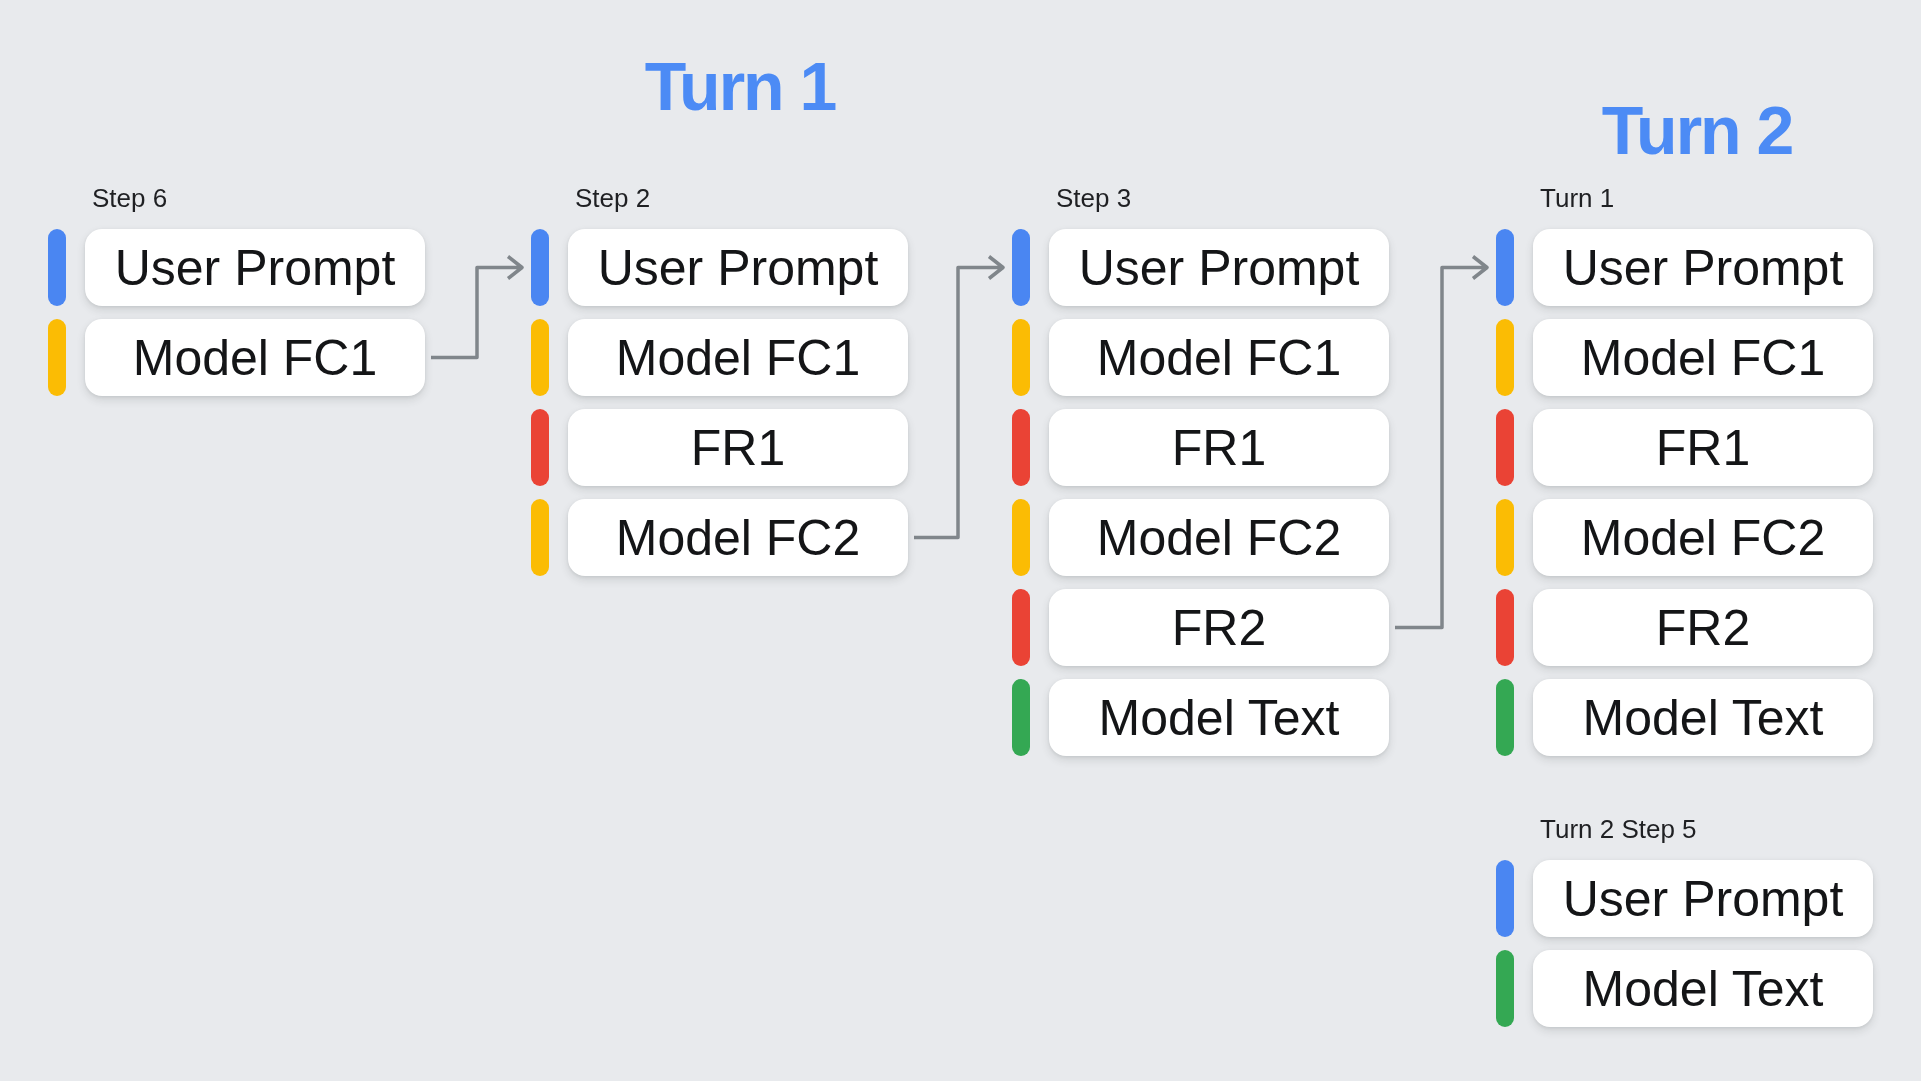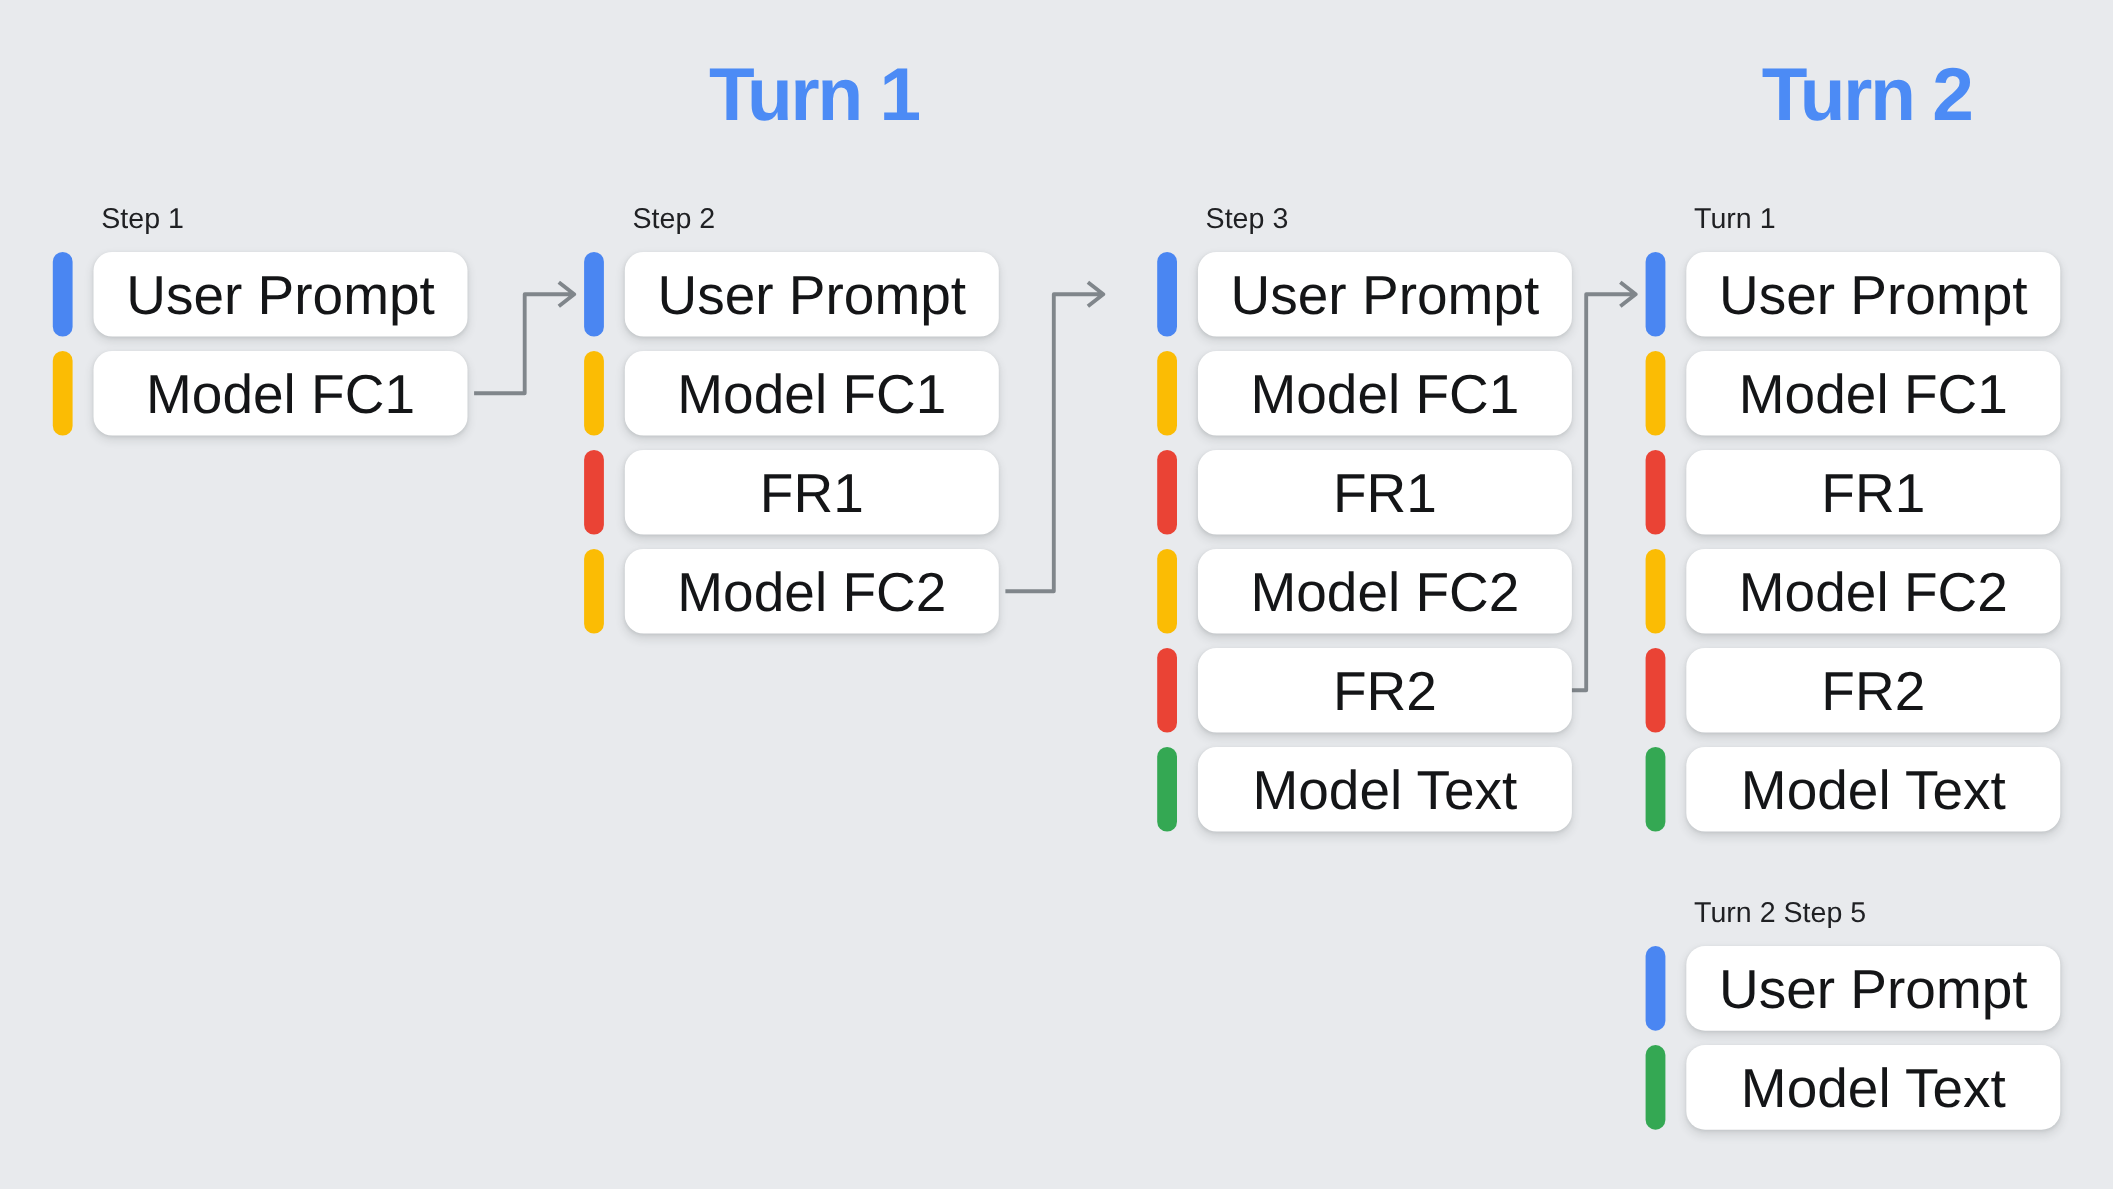--- a/index.html
+++ b/index.html
@@ -69,29 +69,29 @@
     color: #141517;
     box-shadow: 0 4px 9px rgba(60,64,67,0.14), 0 1px 3px rgba(60,64,67,0.10);
     white-space: nowrap;
   }
 </style>
 </head>
 <body style="background: rgb(232, 234, 237);">
 
 <div class="canvas">
   <div class="title title-turn1" style="color: rgb(76, 139, 245);">Turn 1</div>
-  <div class="title title-turn2" style="color: rgb(76, 139, 245);">Turn 2</div>
+  <div class="title title-turn2" style="color: rgb(76, 139, 245); margin-top: 44px;">Turn 2</div>
   <svg id="arrows">
       <path d="M431 357.5 H477 V267.5 H522 M508 256.5 L522 267.5 L508 278.5" fill="none" stroke="#80868B" stroke-width="3.5" stroke-linejoin="round"></path>
       <path d="M914 537.5 H958 V267.5 H1003 M989 256.5 L1003 267.5 L989 278.5" fill="none" stroke="#80868B" stroke-width="3.5" stroke-linejoin="round"></path>
       <path d="M1395 627.5 H1442 V267.5 H1487 M1473 256.5 L1487 267.5 L1473 278.5" fill="none" stroke="#80868B" stroke-width="3.5" stroke-linejoin="round"></path>
     </svg>
   <div id="columns">
       <div class="col" style="left: 48px; top: 181px;">
-        <div class="col-label">Step 1</div>
+        <div class="col-label">Step 6</div>
         <div class="row">
           <span class="bar" style="background: rgb(74, 134, 242);"></span>
           <div class="box" style="color: rgb(20, 21, 23);">User Prompt</div>
         </div>
         <div class="row">
           <span class="bar" style="background: rgb(251, 188, 4);"></span>
           <div class="box" style="color: rgb(20, 21, 23);">Model FC1</div>
         </div>
       </div>
       <div class="col" style="left: 531px; top: 181px;">
@@ -106,21 +106,21 @@
         </div>
         <div class="row">
           <span class="bar" style="background: rgb(234, 67, 53);"></span>
           <div class="box" style="color: rgb(20, 21, 23);">FR1</div>
         </div>
         <div class="row">
           <span class="bar" style="background: rgb(251, 188, 4);"></span>
           <div class="box" style="color: rgb(20, 21, 23);">Model FC2</div>
         </div>
       </div>
-      <div class="col" style="left: 1052px; top: 181px;">
+      <div class="col" style="left: 1012px; top: 181px;">
         <div class="col-label">Step 3</div>
         <div class="row">
           <span class="bar" style="background: rgb(74, 134, 242);"></span>
           <div class="box" style="color: rgb(20, 21, 23);">User Prompt</div>
         </div>
         <div class="row">
           <span class="bar" style="background: rgb(251, 188, 4);"></span>
           <div class="box" style="color: rgb(20, 21, 23);">Model FC1</div>
         </div>
         <div class="row">

